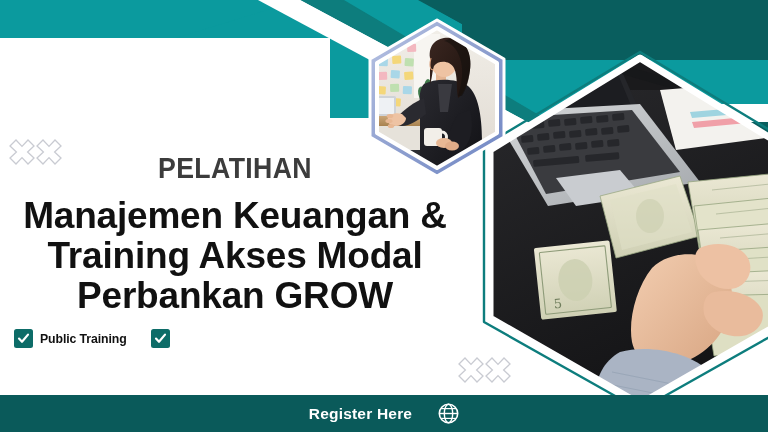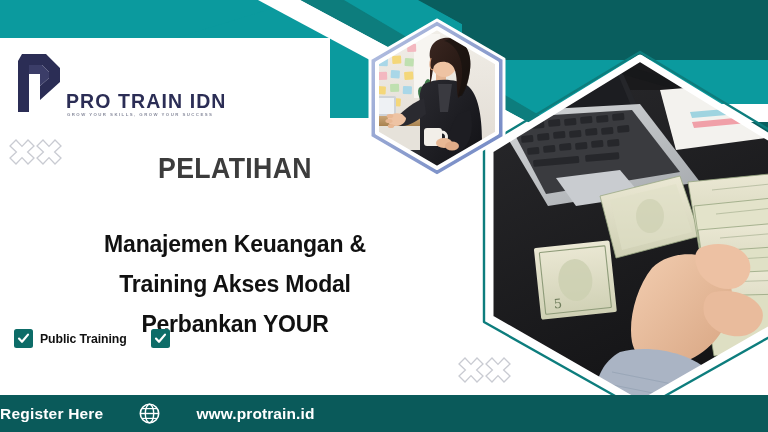--- a/index.html
+++ b/index.html
@@ -43,22 +43,22 @@
   #eyebrow {
     position:absolute; left:0; top:152px; width:470px;
     text-align:center;
     font-size:29px; font-weight:700; letter-spacing:0.4px;
     color:#3c3c3c;
     transform:scaleX(0.92); transform-origin:center;
   }
   #headline {
     position:absolute; left:0; top:196px; width:470px;
     text-align:center;
-    font-size:23px; font-weight:700; line-height:40px;
-    color:#111111; letter-spacing:-0.2px;margin-top:28px;
+    font-size:37px; font-weight:700; line-height:40px;
+    color:#111111; letter-spacing:-0.2px;
   }
   #headline .ln { display:block; white-space:nowrap; }
 
   
   #badge-row {
     position:absolute; left:14px; top:329px;
     display:flex; align-items:center; gap:24px;
   }
   .badge { display:flex; align-items:center; gap:7px; }
   .badge-box {
@@ -69,21 +69,21 @@
   .badge-box svg { display:block; }
   .badge-label {
     font-size:12.3px; font-weight:700; color:#111111;
     white-space:nowrap; letter-spacing:-0.1px;
   }
 
   
   #footer {
     position:absolute; left:0; bottom:0; width:768px; height:37px;
     background:#0a5a5a;
-    display:flex; align-items:center; justify-content:flex-start; gap:36px;
+    display:flex; align-items:center; justify-content:center; gap:26px;
   }
   #register-label {
     font-size:15.5px; font-weight:700; color:#ffffff;
     letter-spacing:0.2px;
   }
   #globe-icon { display:block; flex:0 0 auto; }
   #website-url {
     font-size:15.5px; font-weight:700; color:#ffffff;
     letter-spacing:0.1px;
   }
@@ -401,35 +401,27 @@
 
   <div class="x-cluster" style="left:458px; top:357px;">
     <svg width="26" height="26" viewBox="0 0 26 26">
       <path d="M7 1 L13 7.4 L19 1 L25 7 L18.6 13 L25 19 L19 25 L13 18.6 L7 25 L1 19 L7.4 13 L1 7 Z" fill="none" stroke="#c9cbd2" stroke-width="1.3"></path>
     </svg>
     <svg width="26" height="26" viewBox="0 0 26 26">
       <path d="M7 1 L13 7.4 L19 1 L25 7 L18.6 13 L25 19 L19 25 L13 18.6 L7 25 L1 19 L7.4 13 L1 7 Z" fill="none" stroke="#c9cbd2" stroke-width="1.3"></path>
     </svg>
   </div>
 
-  <div id="logo-block">
-    <svg id="logo-mark" width="48" height="62" viewBox="0 0 48 62">
-      <path d="M6 2 L30 2 L44 16 L44 30 L24 48 L24 34 L33 26 L33 20 L26 13 L13 13 L13 60 L2 60 L2 9 Z" fill="#2b2d55"></path>
-      <path d="M13 13 L26 13 L33 20 L33 26 L24 34 L24 22 L13 22 Z" fill="#3b3d68"></path>
-    </svg>
-    <div id="logo-wordmark">PRO TRAIN IDN</div>
-    <div id="logo-tagline">GROW YOUR SKILLS, GROW YOUR SUCCESS</div>
-  </div>
 
   <div id="eyebrow">PELATIHAN</div>
 
   <div id="headline">
     <span class="ln">Manajemen Keuangan &amp;</span>
     <span class="ln">Training Akses Modal</span>
-    <span class="ln">Perbankan YOUR</span>
+    <span class="ln">Perbankan GROW</span>
   </div>
 
   <div id="badge-row">
 
     <div class="badge">
       <span class="badge-box">
         <svg width="13" height="13" viewBox="0 0 13 13">
           <path d="M2 6.6 L5 9.8 L11 2.6" fill="none" stroke="#ffffff" stroke-width="2.2" stroke-linecap="round" stroke-linejoin="round"></path>
         </svg>
       </span>
@@ -451,16 +443,15 @@
     <span id="register-label">Register Here</span>
 
     <svg id="globe-icon" width="21" height="21" viewBox="0 0 21 21">
       <circle cx="10.5" cy="10.5" r="9.2" fill="none" stroke="#ffffff" stroke-width="1.6"></circle>
       <ellipse cx="10.5" cy="10.5" rx="4.2" ry="9.2" fill="none" stroke="#ffffff" stroke-width="1.4"></ellipse>
       <line x1="1.3" y1="10.5" x2="19.7" y2="10.5" stroke="#ffffff" stroke-width="1.4"></line>
       <line x1="3.1" y1="5.6" x2="17.9" y2="5.6" stroke="#ffffff" stroke-width="1.2"></line>
       <line x1="3.1" y1="15.4" x2="17.9" y2="15.4" stroke="#ffffff" stroke-width="1.2"></line>
     </svg>
 
-    <span id="website-url">www.protrain.id</span>
   </div>
 
 </div>
 
 </body></html>

